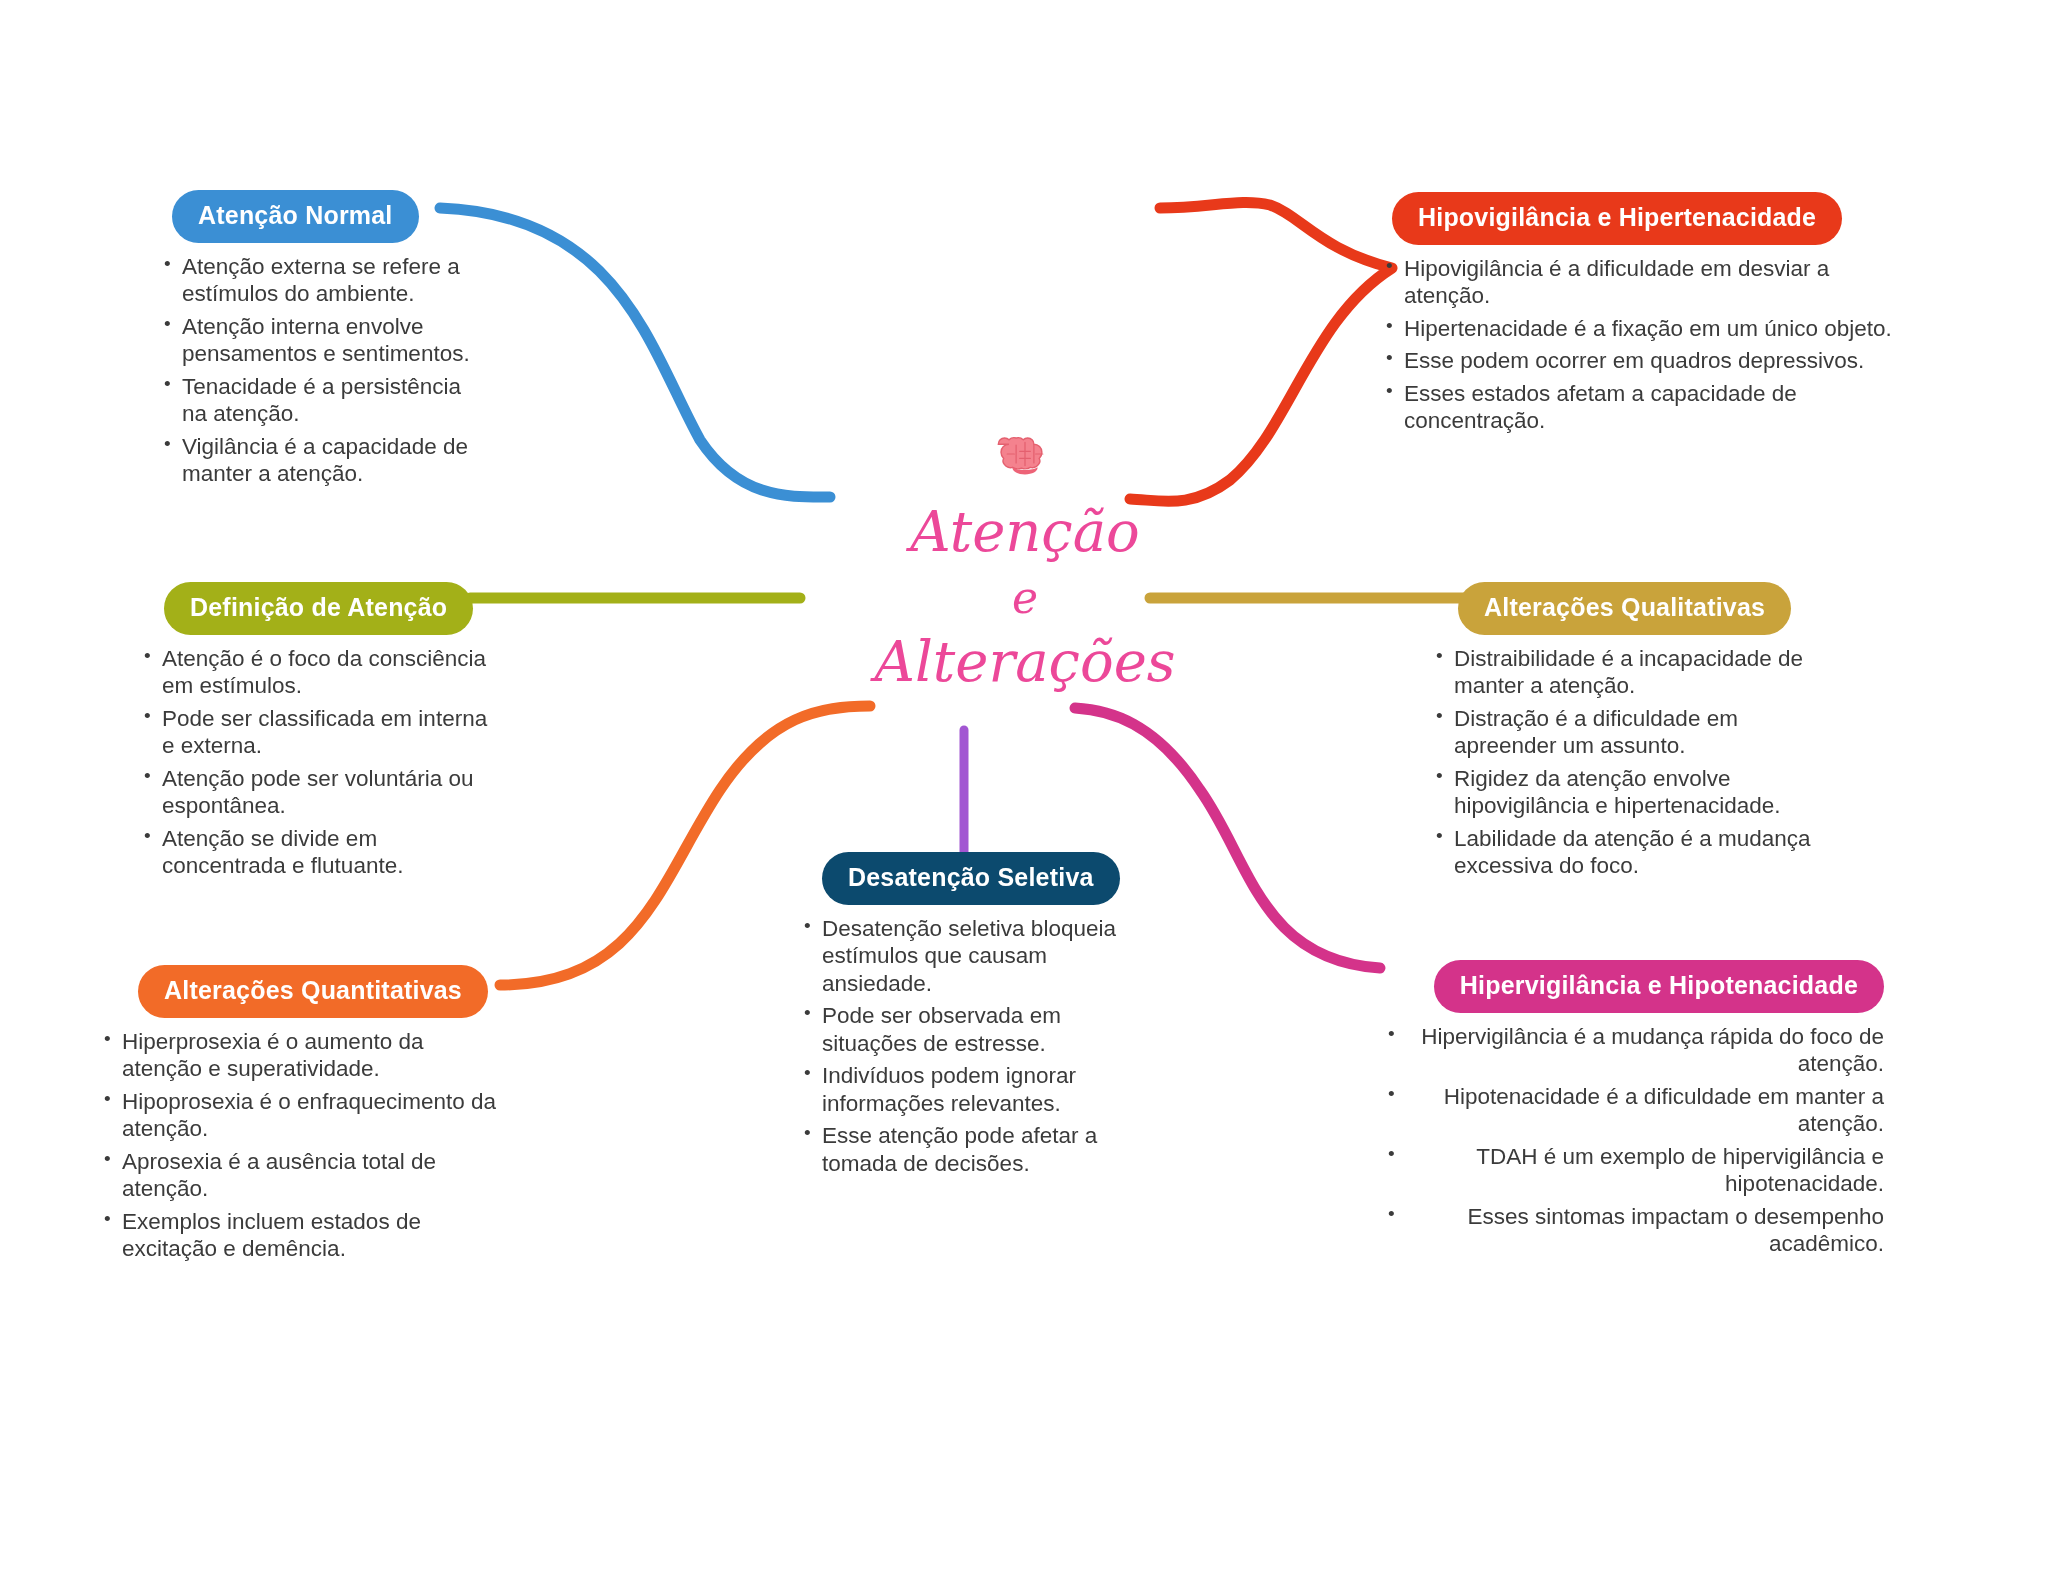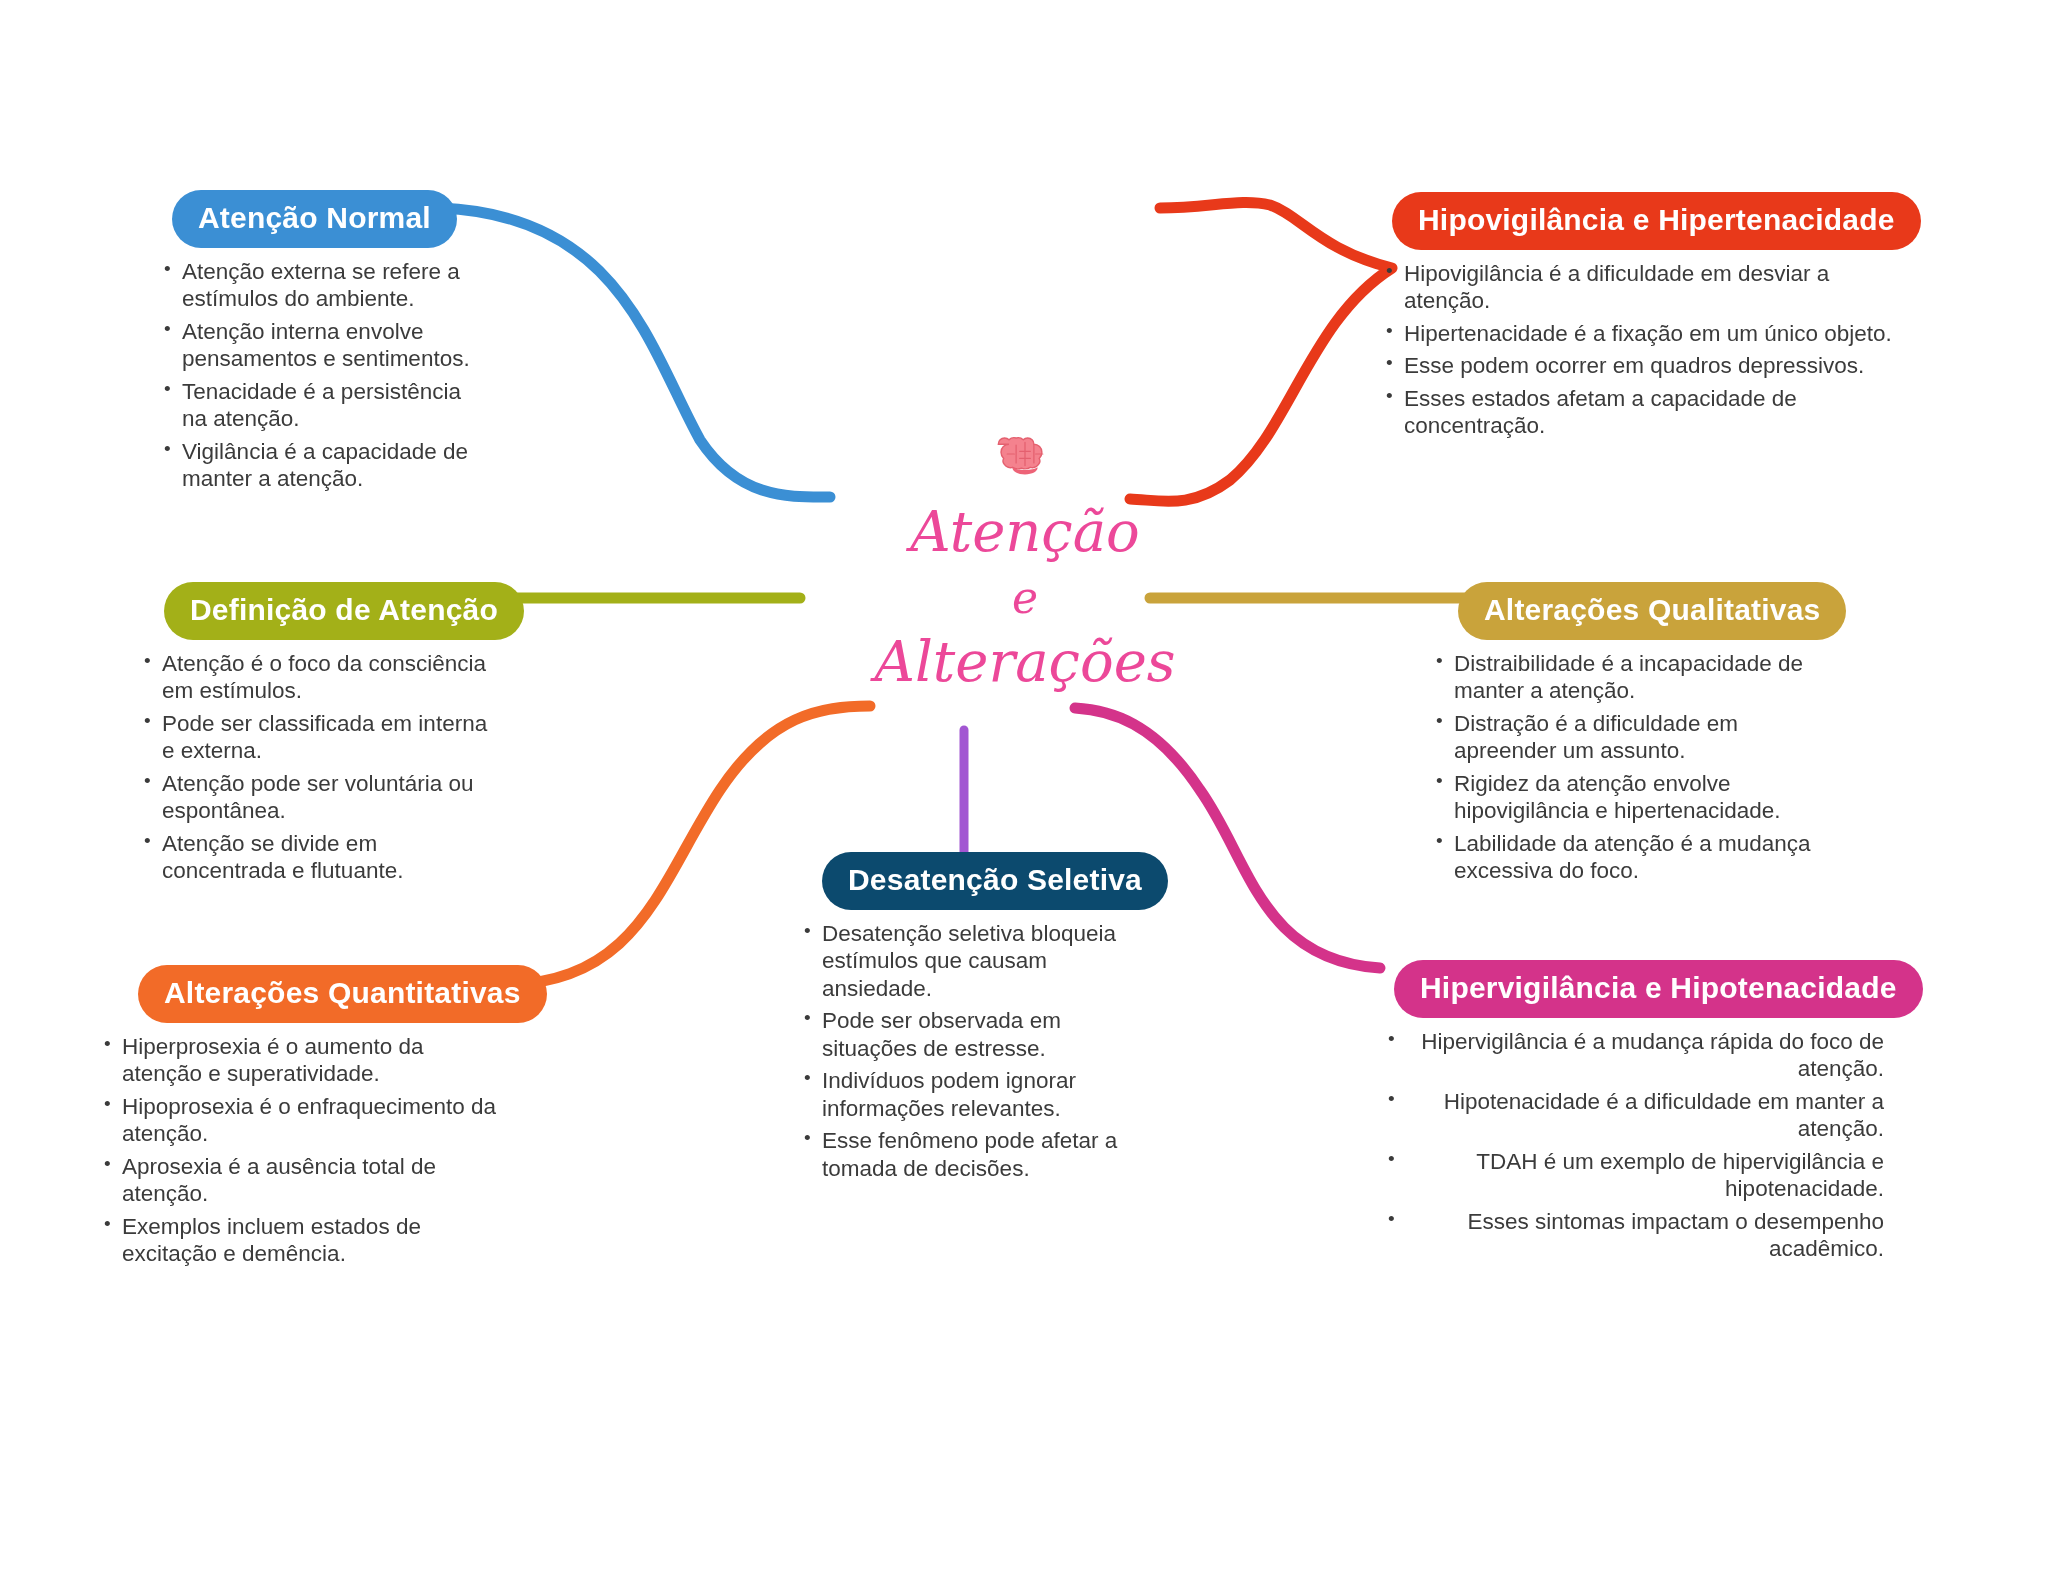--- a/index.html
+++ b/index.html
@@ -3,21 +3,21 @@
 <meta charset="utf-8">
 <style>
   html,body{margin:0;padding:0;background:#ffffff;}
   body{width:2048px;height:1569px;position:relative;overflow:hidden;
        font-family:"Liberation Sans", sans-serif;}
   #canvas{position:absolute;inset:0;width:2048px;height:1569px;}
   #links{position:absolute;left:0;top:0;width:2048px;height:1569px;pointer-events:none;}
 
   .node{position:absolute;}
   .pill{display:inline-block;border-radius:999px;color:#fff;font-weight:bold;
-        font-size:30px;letter-spacing:.2px;line-height:1;padding:13px 26px 15px 26px;
+        font-size:25px;letter-spacing:.2px;line-height:1;padding:13px 26px 15px 26px;
         white-space:nowrap;}
   .bullets{list-style:none;margin:10px 0 0 0;padding:0;}
   .bullets li{position:relative;padding-left:22px;color:#3b3b3b;font-size:22.5px;
               line-height:1.22;margin-bottom:5px;}
   .bullets li:before{content:"\2022";position:absolute;left:4px;top:-1px;color:#3b3b3b;font-size:19px;}
 
   
   #n-normal{left:160px;top:190px;width:330px;}
   #n-normal .pill{margin-left:12px;}
   #n-def{left:140px;top:582px;width:360px;}
@@ -141,17 +141,17 @@
       <li>Esses sintomas impactam o desempenho acadêmico.</li>
     </ul>
   </div>
 
   <div class="node" id="n-desat">
     <span class="pill" style="background: #0c4a6e;">Desatenção Seletiva</span>
     <ul class="bullets">
       <li>Desatenção seletiva bloqueia estímulos que causam ansiedade.</li>
       <li>Pode ser observada em situações de estresse.</li>
       <li>Indivíduos podem ignorar informações relevantes.</li>
-      <li>Esse fenômeno pode afetar a tomada de decisões.</li>
+      <li>Esse atenção pode afetar a tomada de decisões.</li>
     </ul>
   </div>
 
 </div>
 
 </body></html>

